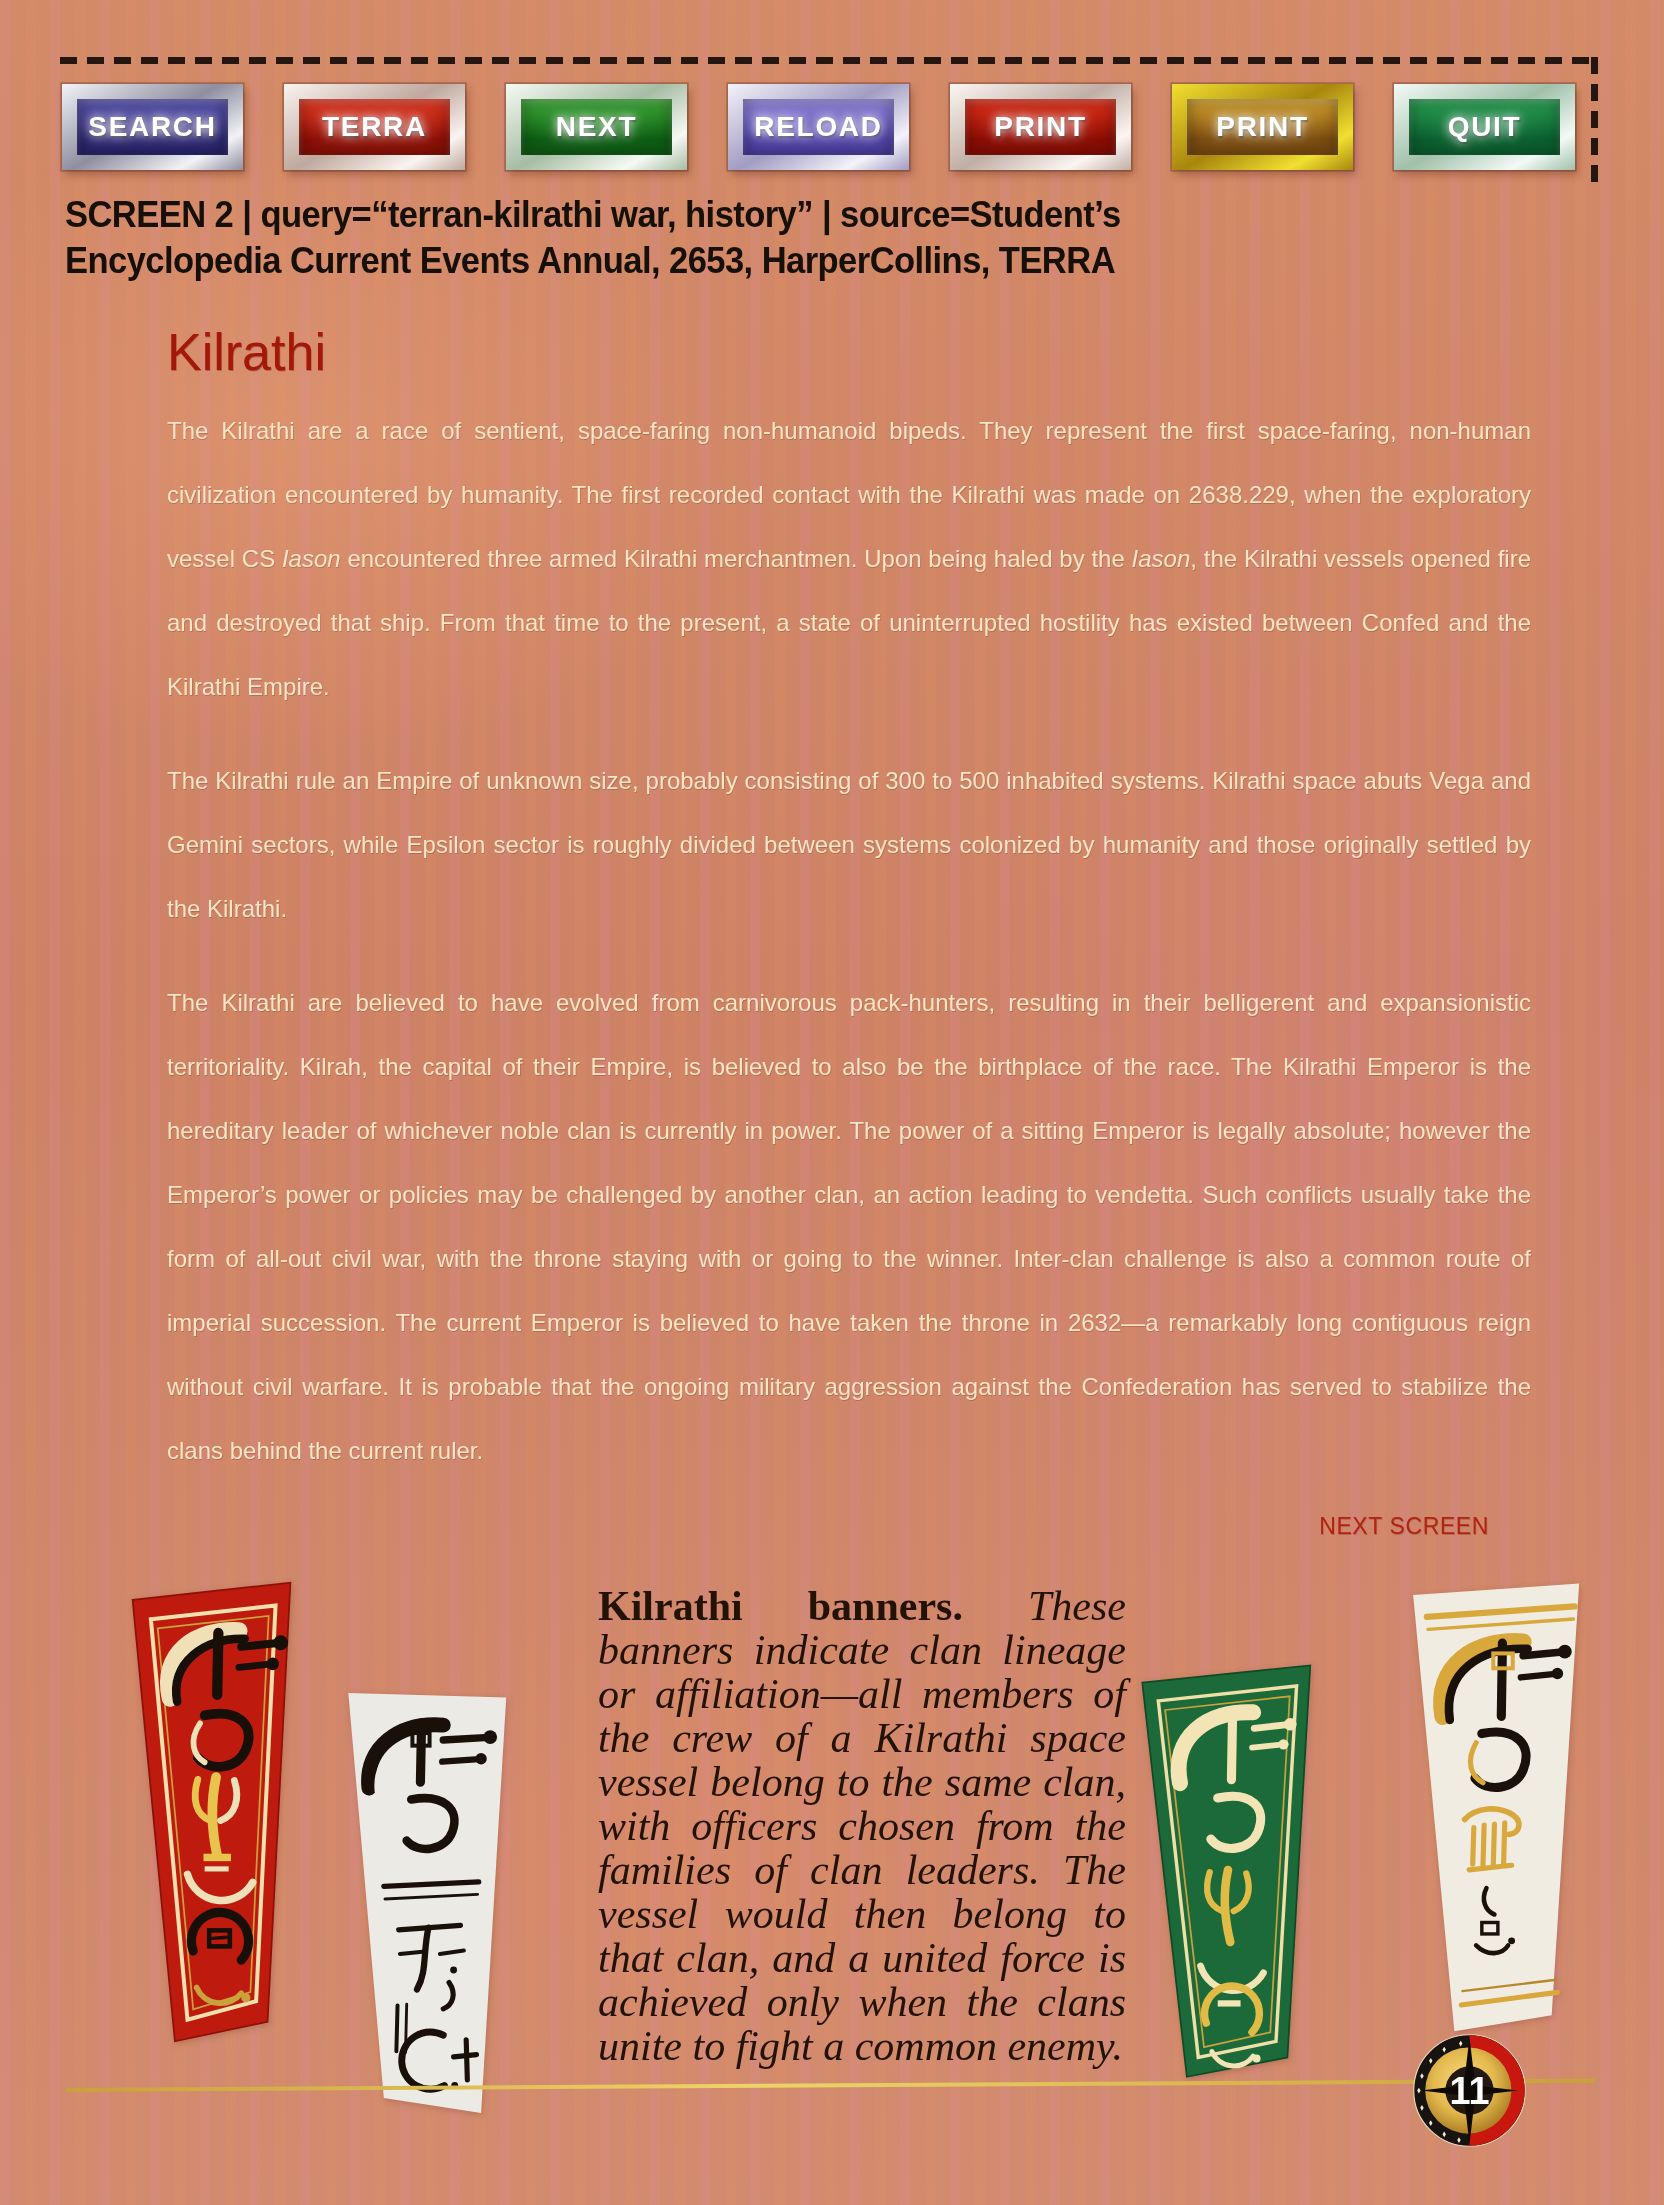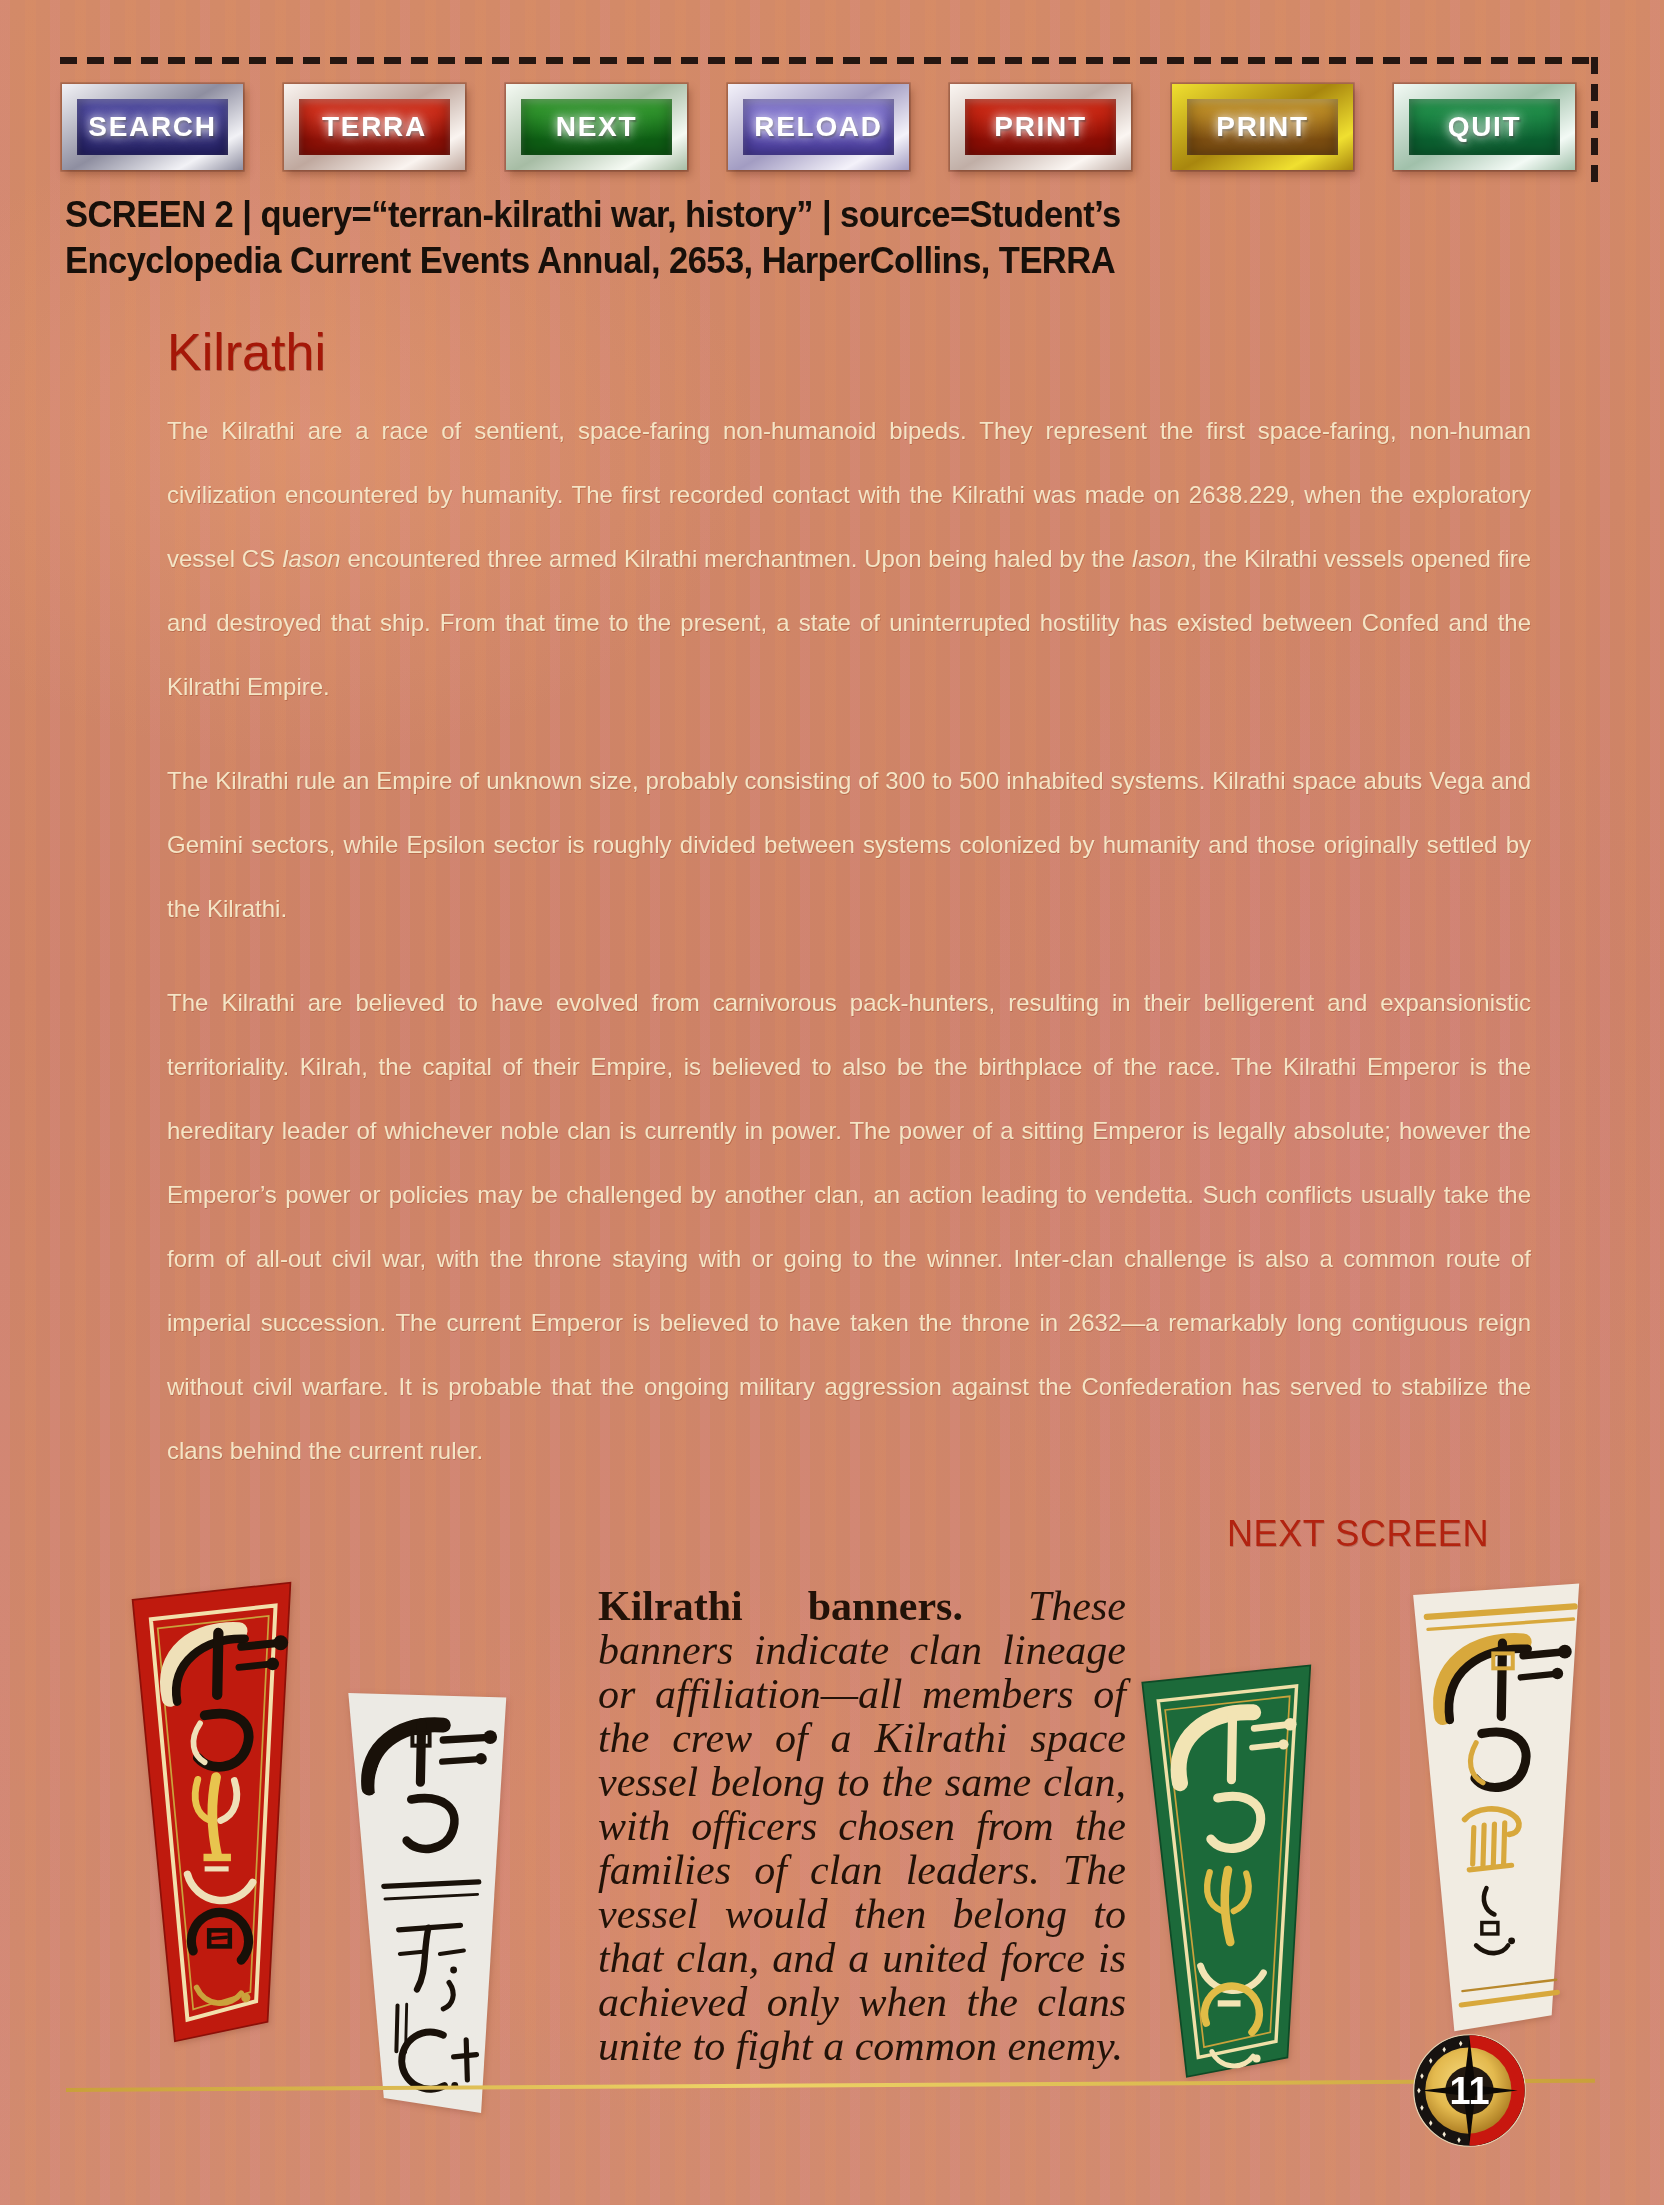--- a/index.html
+++ b/index.html
@@ -32,21 +32,21 @@
   .query-header{position:absolute;left:65px;top:192px;color:#17100a;font-weight:700;
     font-size:36px;line-height:46px;letter-spacing:-0.6px;transform:scaleX(.96);transform-origin:left top;white-space:nowrap;}
   
   .article{position:absolute;left:167px;top:318px;width:1364px;}
   .article h1{margin:0 0 12px 0;font-size:52px;line-height:69px;font-weight:400;color:#a51708;
     text-shadow:0.6px 1.1px 0 rgba(90,20,10,.35);}
   .article p{margin:8px 0 30px 0;font-size:24px;line-height:64px;color:#f4e5c6;text-align:justify;
     text-shadow:0.6px 1.1px 0.6px rgba(150,70,40,.40);}
   .article .it, .caption .it{font-style:italic;}
   .caption .bd{font-weight:700;font-style:normal;}
-  .next-screen{text-align:right;padding-right:42px;font-size:36px;font-weight:400;color:#b22310;
+  .next-screen{text-align:right;padding-right:42px;font-size:23px;font-weight:400;color:#b22310;
     letter-spacing:0.6px;margin-top:3.4px;cursor:pointer;text-shadow:0.6px 1.1px 0 rgba(90,20,10,.25);}
   
   .caption{position:absolute;left:598px;top:1584px;width:528px;font-family:"Liberation Serif",serif;
     font-size:42px;line-height:44px;color:#221208;text-align:justify;}
   
   .banner{position:absolute;}
   .banner svg{display:block;filter:drop-shadow(1.7px 2.9px 3.4px rgba(100,40,20,.25));}
   
   .gold-rule{position:absolute;left:66px;top:2088px;width:1529px;height:4px;
     background:linear-gradient(90deg,#c9a03a,#ecd express 50%,#c9a03a);

